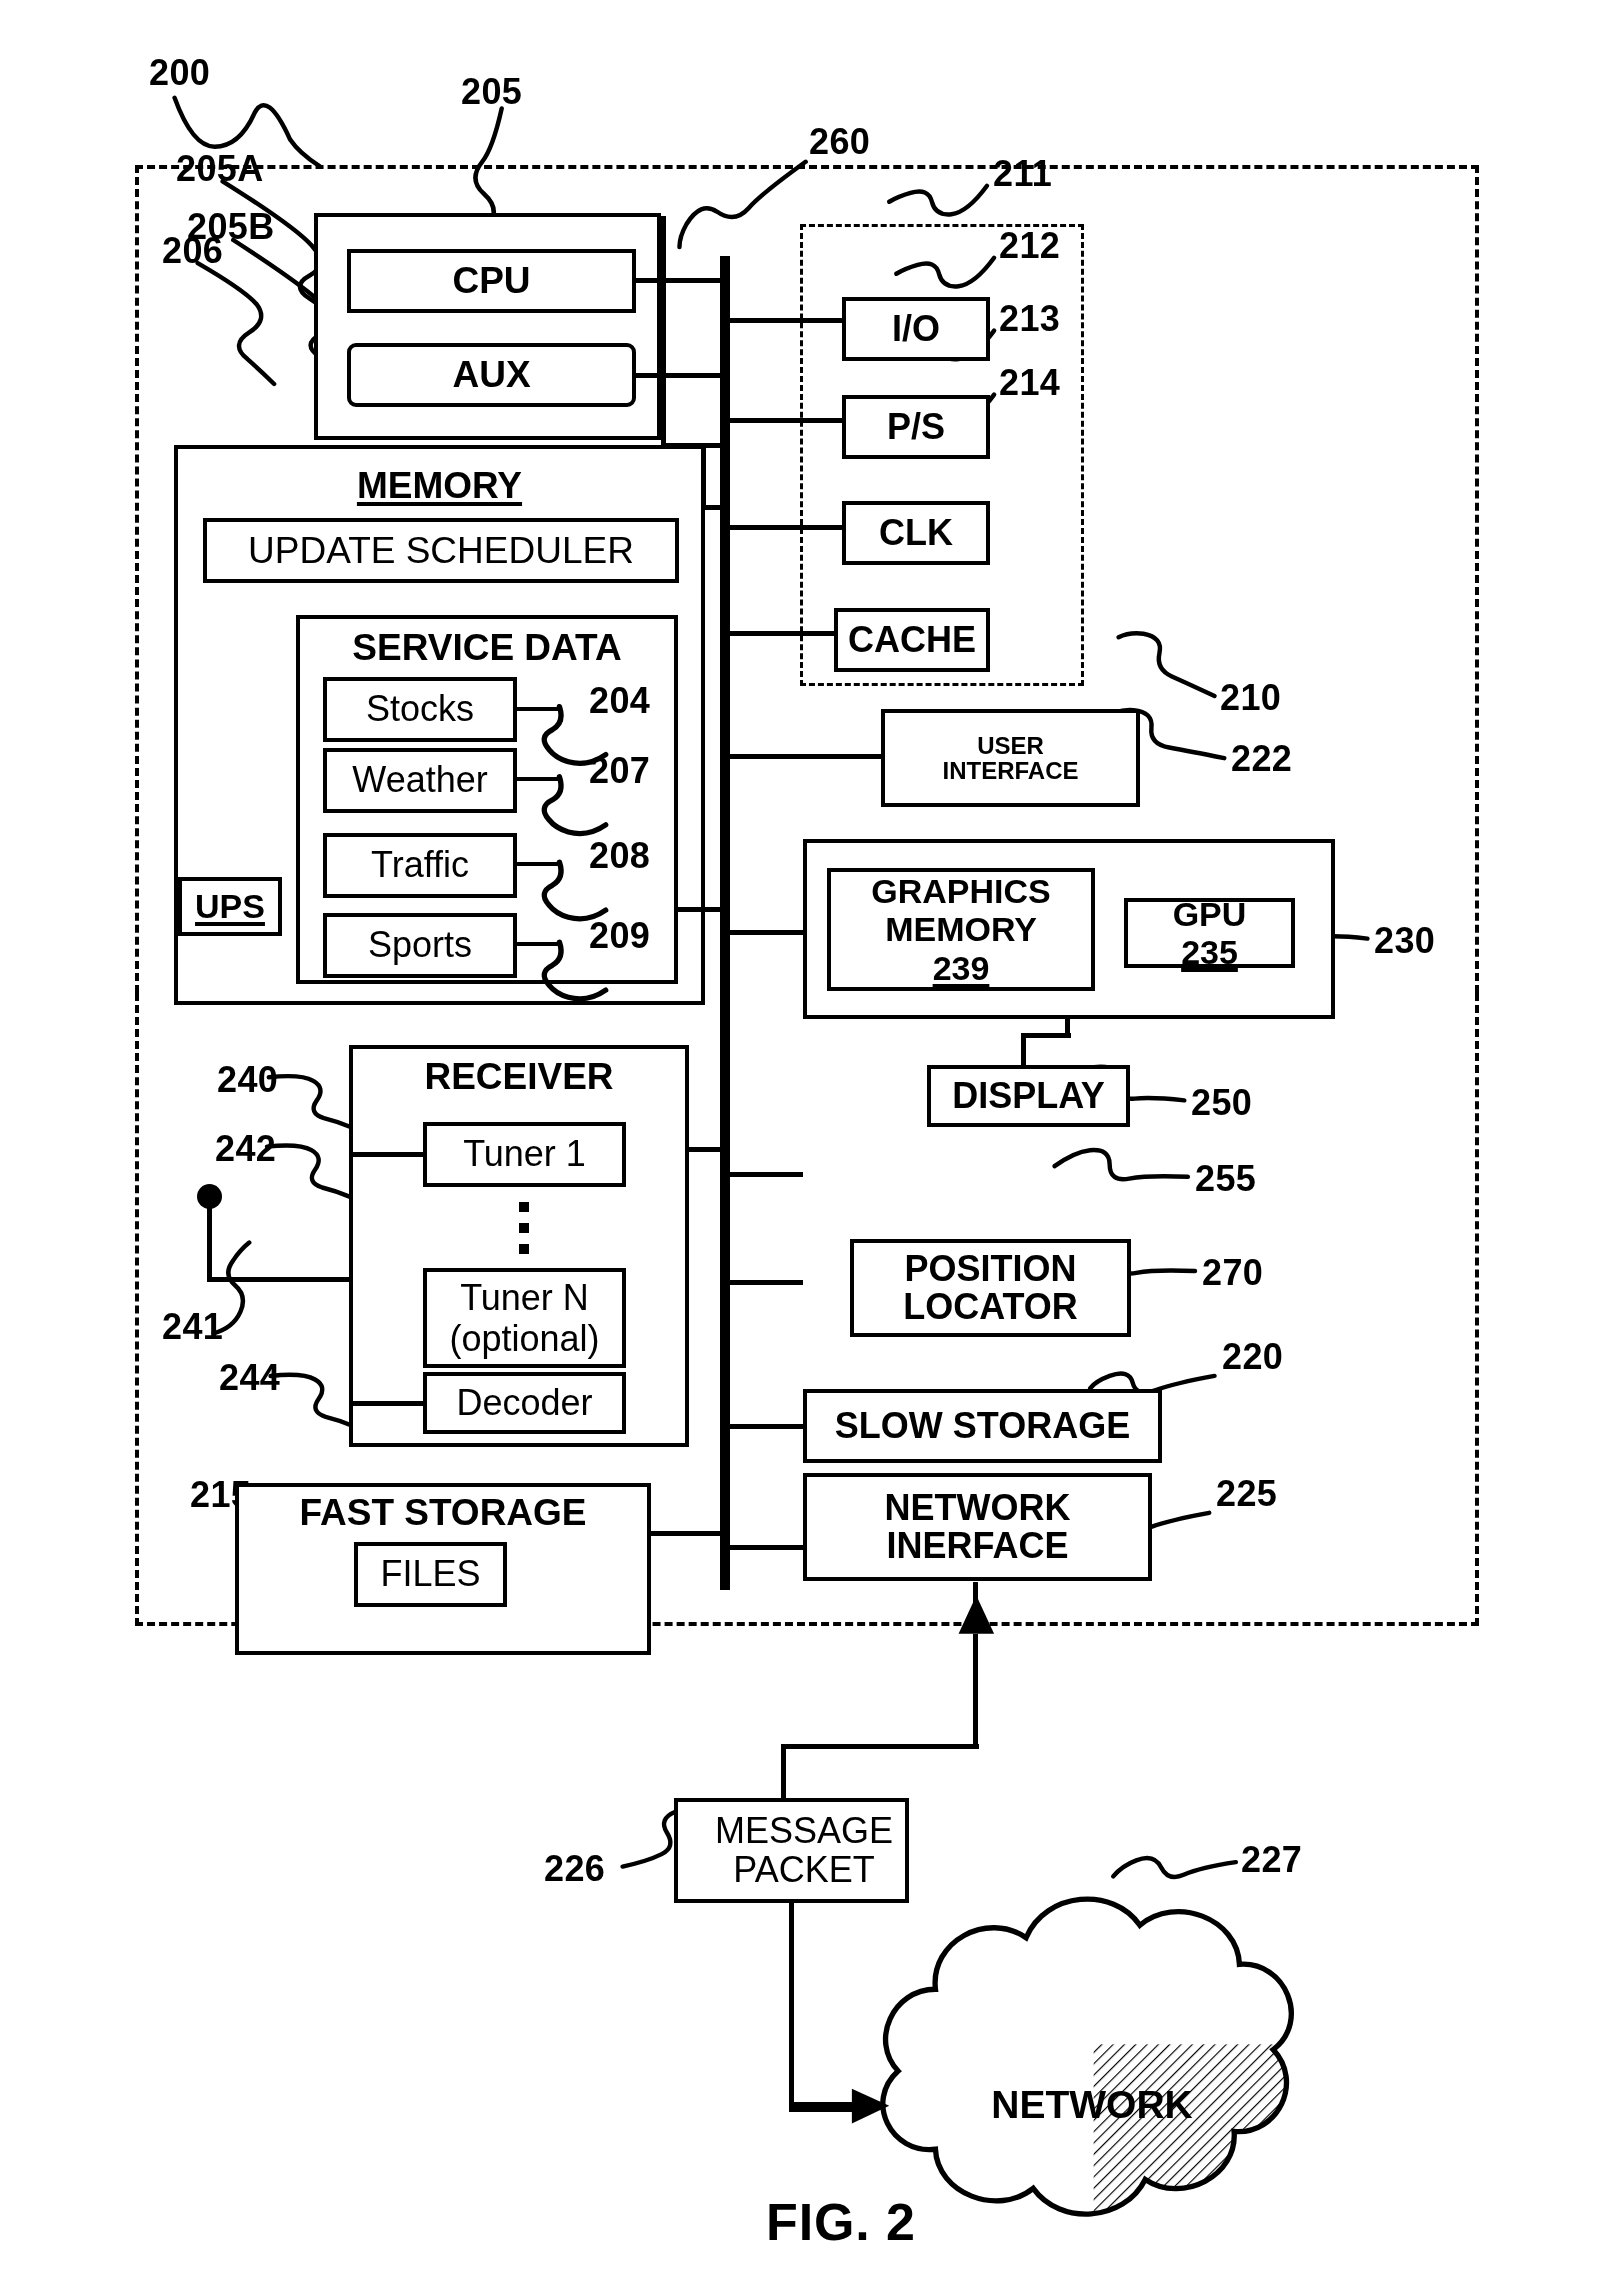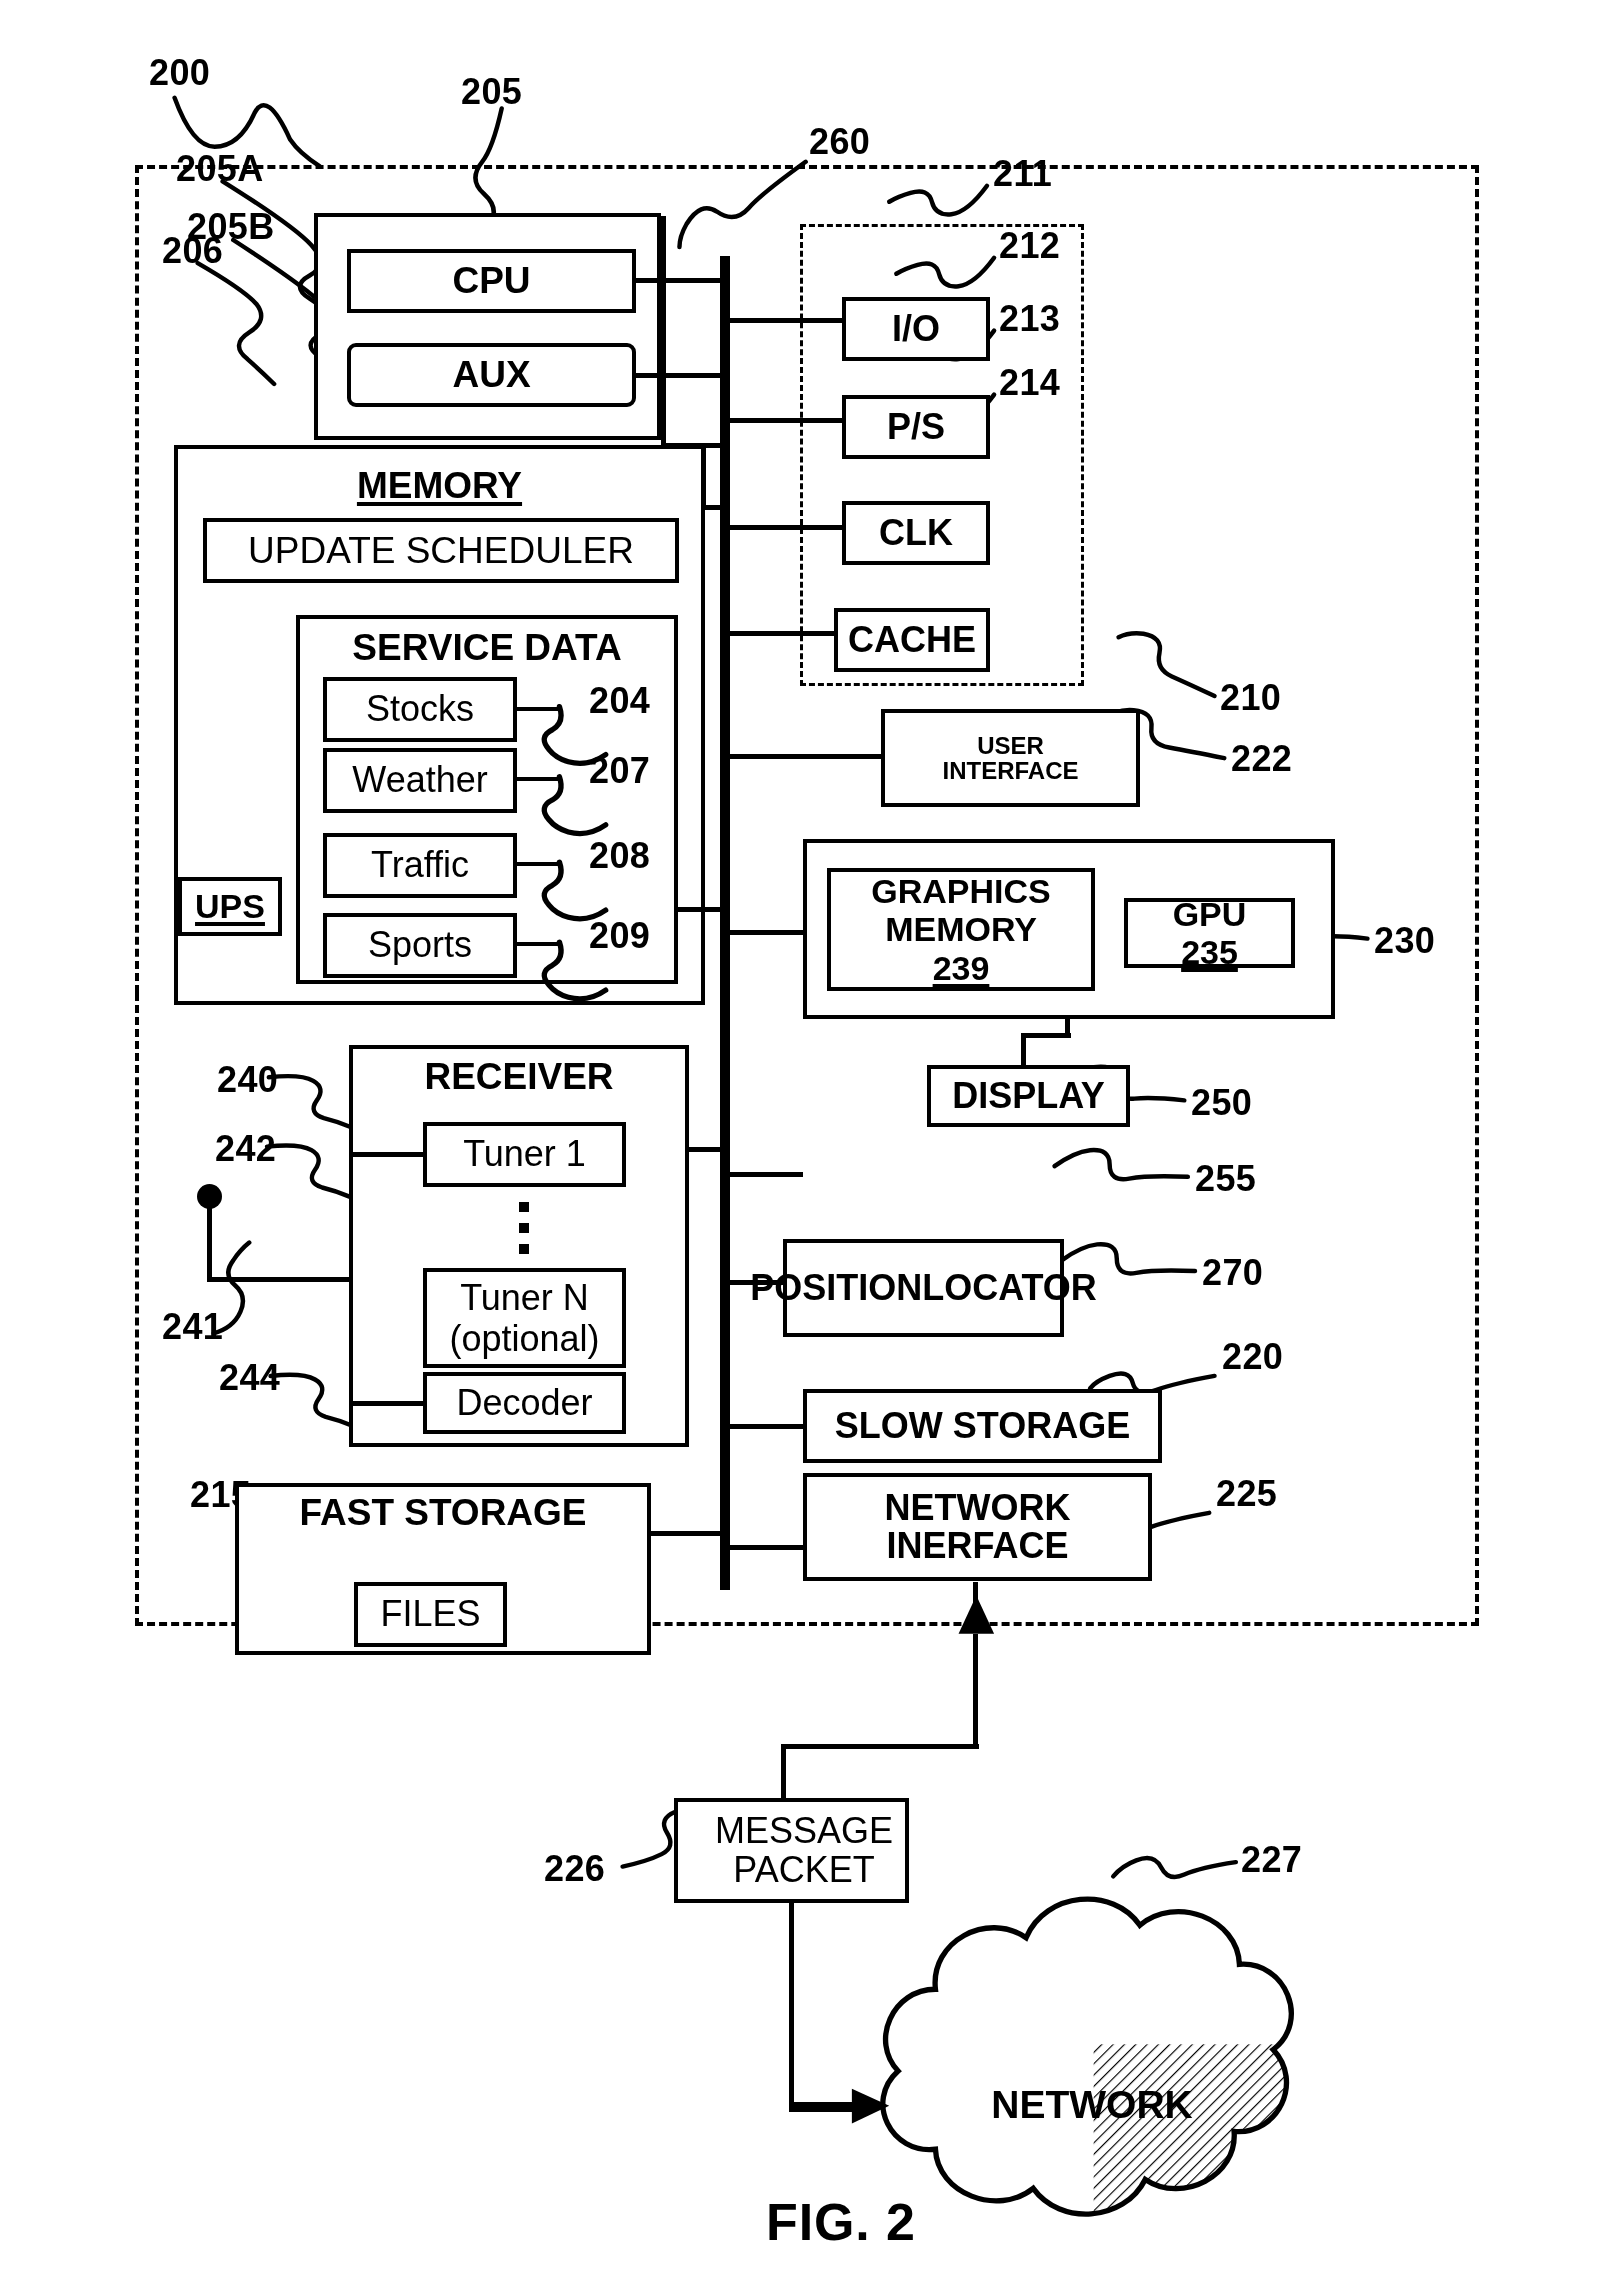--- a/index.html
+++ b/index.html
@@ -237,21 +237,21 @@
 
   <div class="line" style="left:1065px;top:1018px;width:5.3px;height:18px;"></div>
   <div class="line" style="left:1021px;top:1033px;width:50px;height:5.3px;"></div>
   <div class="line" style="left:1021px;top:1033px;width:5.3px;height:34px;"></div>
 
   <div class="box" style="left:927px;top:1065px;width:203px;height:62px;font-size:36px;font-weight:bold;">
     <span>DISPLAY</span>
   </div>
 
 
-  <div class="box" style="left:783px;top:1239px;width:281px;height:98px;flex-direction:row;font-size:36px;font-weight:bold;">
+  <div class="box" style="left:850px;top:1239px;width:281px;height:98px;flex-direction:column;font-size:36px;font-weight:bold;">
     <span>POSITION</span>
     <span>LOCATOR</span>
   </div>
 
   <div class="box" style="left:803px;top:1389px;width:359px;height:74px;font-size:36px;font-weight:bold;">
     <span>SLOW STORAGE</span>
   </div>
 
   <div class="box" style="left:803px;top:1473px;width:349px;height:108px;flex-direction:column;font-size:36px;font-weight:bold;">
     <span>NETWORK</span>
@@ -278,21 +278,21 @@
 
   <div class="line" style="left:353px;top:1152px;width:73px;height:5.3px;"></div>
   <div class="line" style="left:353px;top:1401px;width:73px;height:5.3px;"></div>
 
   <div class="line" style="left:207px;top:1205px;width:5.3px;height:76px;"></div>
   <div class="line" style="left:207px;top:1277px;width:144px;height:5.3px;"></div>
   <div style="position:absolute;left:197px;top:1184px;width:25px;height:25px;border-radius:50%;background:#000;"></div>
 
   <div class="box" style="left:235px;top:1483px;width:416px;height:172px;display:block;"></div>
   <div class="lbl caps" style="left:235px;top:1494px;width:416px;font-size:37px;">FAST STORAGE</div>
-  <div class="box" style="left:354px;top:1542px;width:153px;height:65px;font-size:36px;margin-top:40px;">
+  <div class="box" style="left:354px;top:1542px;width:153px;height:65px;font-size:36px;">
     <span>FILES</span>
   </div>
 
   <div class="line" style="left:973px;top:1582px;width:5.3px;height:45px;"></div>
   <svg class="ov" viewBox="0 0 1815 2582">
     <polygon points="1098,1795 1078,1838 1118,1838" fill="#000"></polygon>
   </svg>
   <div class="line" style="left:973px;top:1634px;width:5.3px;height:114px;"></div>
   <div class="line" style="left:781px;top:1744px;width:198px;height:5.3px;"></div>
   <div class="line" style="left:781px;top:1744px;width:5.3px;height:55px;"></div>

